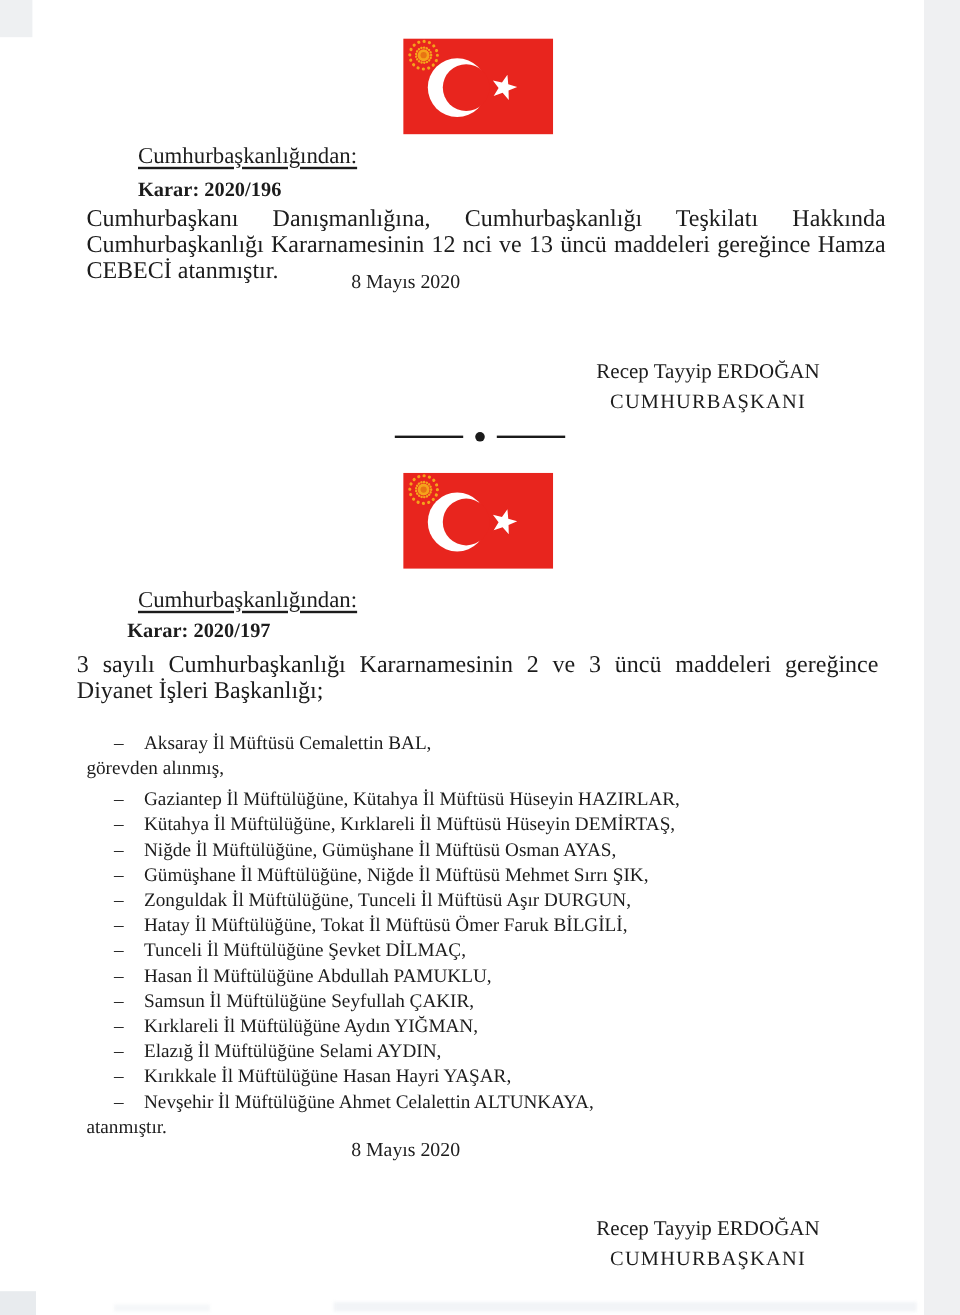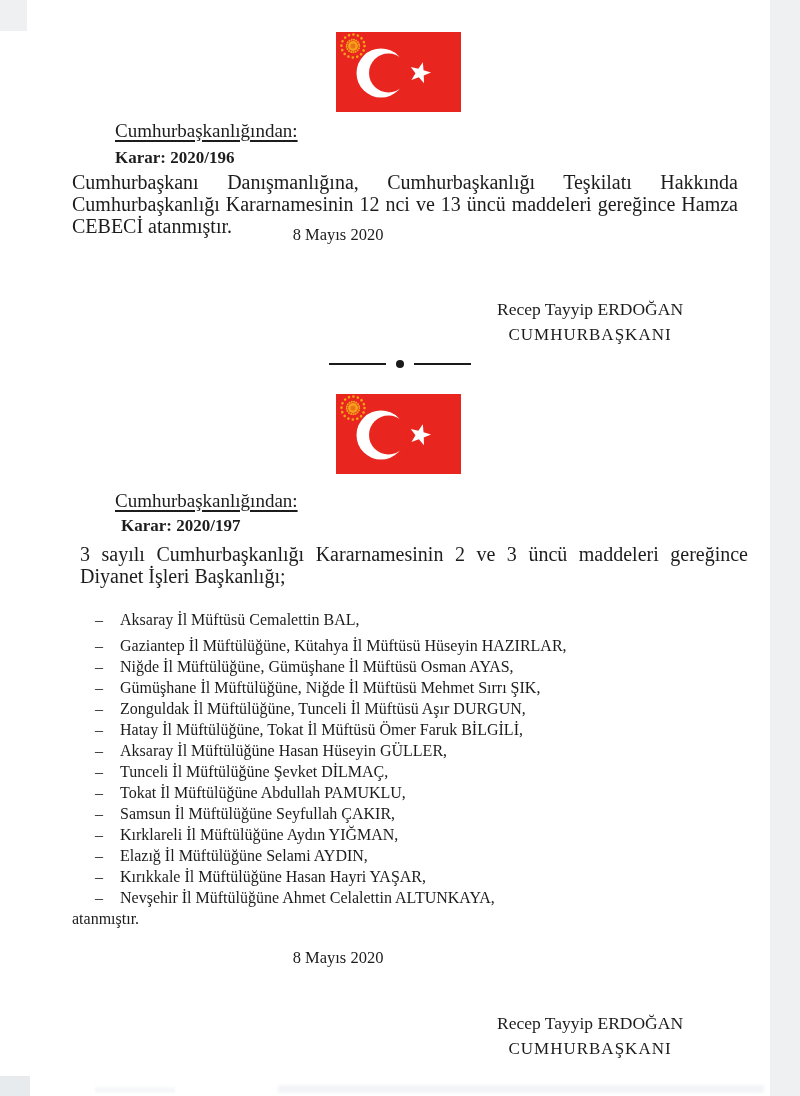--- a/index.html
+++ b/index.html
@@ -98,60 +98,61 @@
     </g>
     <g>
       <circle cx="45" cy="41" r="24.5" fill="#ffffff"></circle>
       <circle cx="52.5" cy="41" r="19.5" fill="#e8251e"></circle>
     </g>
     <polygon transform="rotate(15 84 41)" points="84,30 86.7,37.4 94.5,37.6 88.3,42.4 90.5,49.9 84,45.5 77.5,49.9 79.7,42.4 73.5,37.6 81.3,37.4" fill="#ffffff"></polygon>
   </svg>
 </div>
 
 <div class="abs source-title" style="left:115px;top:489px;">Cumhurbaşkanlığından:</div>
-<div class="abs karar" style="left:121px;top:515px;">Karar: 2020/197</div>
-<p class="abs body-par" style="left:80px;top:543px;width:668px;">3 sayılı Cumhurbaşkanlığı Kararnamesinin 2 ve 3 üncü maddeleri gereğince Diyanet İşleri Başkanlığı;</p>
+<div class="abs karar" style="left:106px;top:515px;">Karar: 2020/197</div>
+<p class="abs body-par" style="left:64px;top:543px;width:668px;">3 sayılı Cumhurbaşkanlığı Kararnamesinin 2 ve 3 üncü maddeleri gereğince Diyanet İşleri Başkanlığı;</p>
 
 <div class="abs list" style="left:72px;top:609px;">
   <div class="item">
     <span class="dash">–</span><span>Aksaray İl Müftüsü Cemalettin BAL,</span>
   </div>
+  <div class="plain">görevden alınmış,</div>
   <div class="group-gap">
 
       <div class="item">
         <span class="dash">–</span><span>Gaziantep İl Müftülüğüne, Kütahya İl Müftüsü Hüseyin HAZIRLAR,</span>
       </div>
 
+      <div class="item">
+        <span class="dash">–</span><span>Kütahya İl Müftülüğüne, Kırklareli İl Müftüsü Hüseyin DEMİRTAŞ,</span>
+      </div>
 
       <div class="item">
         <span class="dash">–</span><span>Niğde İl Müftülüğüne, Gümüşhane İl Müftüsü Osman AYAS,</span>
       </div>
 
       <div class="item">
         <span class="dash">–</span><span>Gümüşhane İl Müftülüğüne, Niğde İl Müftüsü Mehmet Sırrı ŞIK,</span>
       </div>
 
       <div class="item">
         <span class="dash">–</span><span>Zonguldak İl Müftülüğüne, Tunceli İl Müftüsü Aşır DURGUN,</span>
       </div>
 
       <div class="item">
         <span class="dash">–</span><span>Hatay İl Müftülüğüne, Tokat İl Müftüsü Ömer Faruk BİLGİLİ,</span>
       </div>
 
-      <div class="item">
-        <span class="dash">–</span><span>Aksaray İl Müftülüğüne Hasan Hüseyin GÜLLER,</span>
-      </div>
 
       <div class="item">
         <span class="dash">–</span><span>Tunceli İl Müftülüğüne Şevket DİLMAÇ,</span>
       </div>
 
       <div class="item">
-        <span class="dash">–</span><span>Tokat İl Müftülüğüne Abdullah PAMUKLU,</span>
+        <span class="dash">–</span><span>Hasan İl Müftülüğüne Abdullah PAMUKLU,</span>
       </div>
 
       <div class="item">
         <span class="dash">–</span><span>Samsun İl Müftülüğüne Seyfullah ÇAKIR,</span>
       </div>
 
       <div class="item">
         <span class="dash">–</span><span>Kırklareli İl Müftülüğüne Aydın YIĞMAN,</span>
       </div>
 

